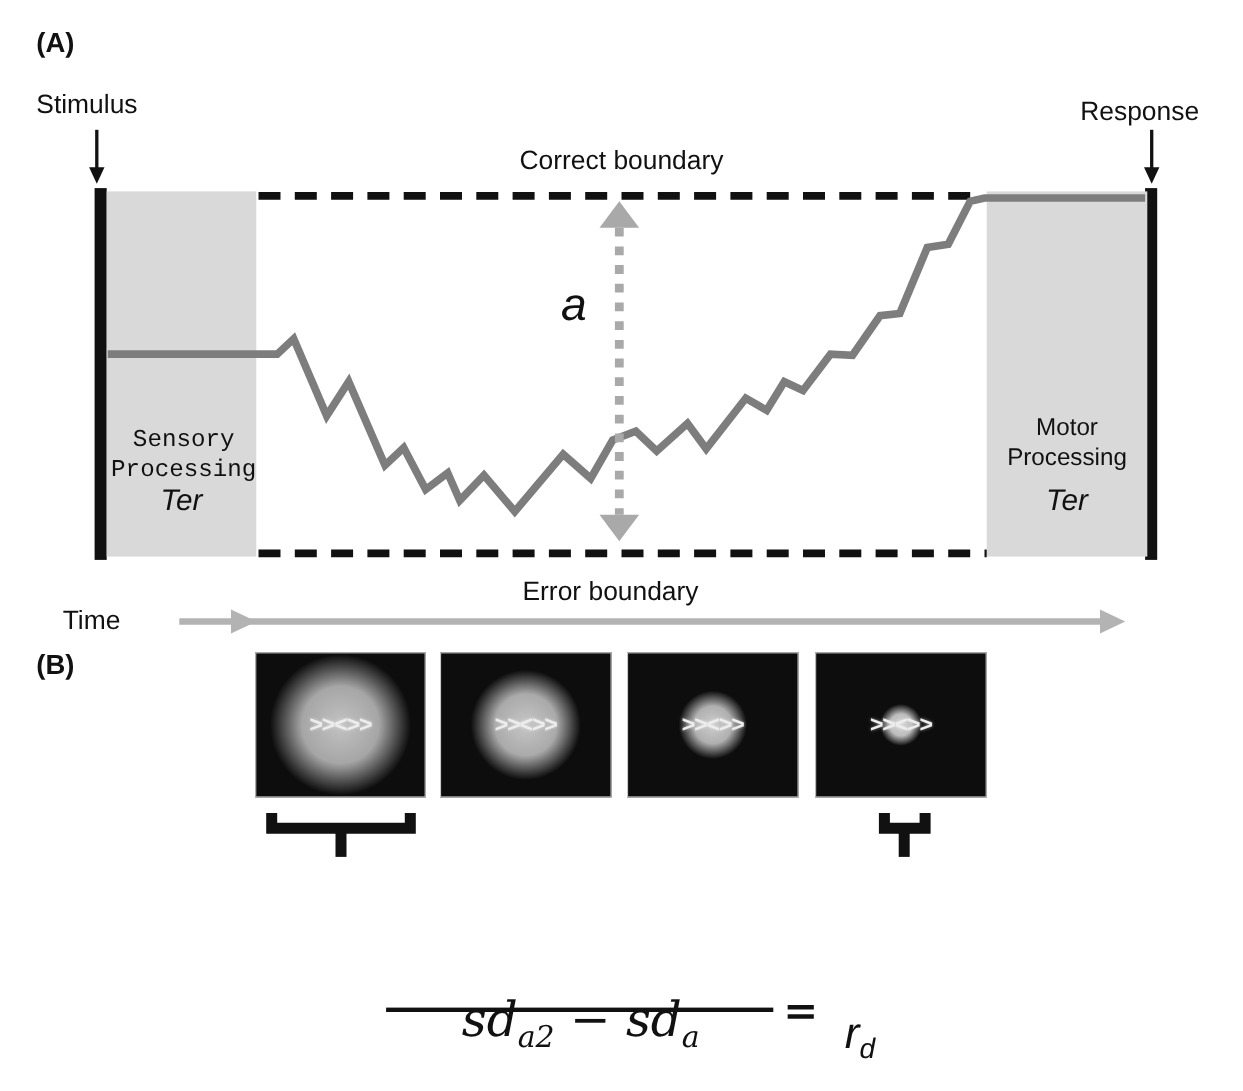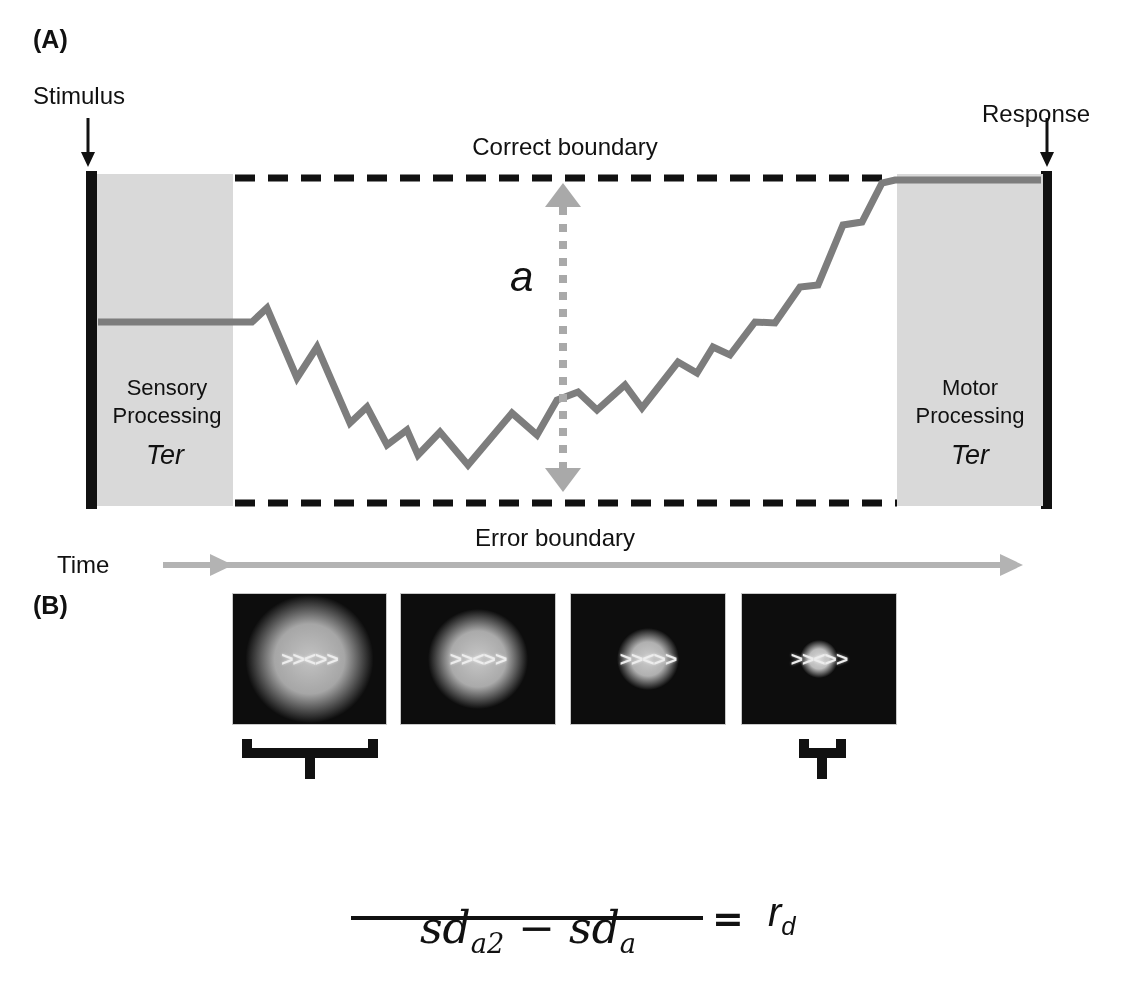--- a/index.html
+++ b/index.html
@@ -25,21 +25,21 @@
     font-family:"Liberation Sans", sans-serif;
   }
   .sdlabel { font-size:38px; font-style:italic; font-weight:500; white-space:nowrap; }
   .sdlabel sub { font-size:62%; line-height:0; }
   .math { font-family:"DejaVu Serif", serif; font-style:italic; white-space:nowrap;margin-top:44px; }
   .math sub { font-size:62%; line-height:0; }
   .num { font-size:44px; }
   .den { font-size:40px; }
   .fracbar { background:#111111; height:4px; }
   .eq { font-family:"DejaVu Serif", serif; font-size:38px; font-weight:bold; }
-  .rd { font-size:40px; font-style:italic; }
+  .rd { font-size:40px; font-style:italic;margin-top:28px; }
   .rd sub { font-size:64%; line-height:0; }
   svg { position:absolute; left:0; top:0; }
 </style>
 </head>
 <body>
 
 <div class="canvas">
 
   <svg width="1130" height="992" viewBox="0 0 1130 992">
 
@@ -80,25 +80,25 @@
       <line x1="310" y1="753" x2="310" y2="779" stroke="#111111" stroke-width="10"></line>
     </g>
     <g>
       <path d="M804,739 L804,753 L841,753 L841,739" fill="none" stroke="#111111" stroke-width="10"></path>
       <line x1="822" y1="753" x2="822" y2="779" stroke="#111111" stroke-width="10"></line>
     </g>
   </svg>
 
   <div class="abs tag" style="left:33px; top:25px;">(A)</div>
   <div class="abs lbl" style="left:33px; top:82px;text-align:center;">Stimulus</div>
-  <div class="abs lbl" style="left:982px; top:88px;margin-top:12px;">Response</div>
+  <div class="abs lbl" style="left:982px; top:88px;">Response</div>
   <div class="abs lbl center" style="left:400px; top:133px; width:330px;">Correct boundary</div>
   <div class="abs lbl center" style="left:390px; top:524px; width:330px;">Error boundary</div>
 
-  <div class="abs boxtext center" style="left:97px; top:374px; width:140px;">
+  <div class="abs boxtext center" style="left:97px; top:386px; width:140px;font-family:Liberation Mono, monospace;">
     <div>Sensory</div>
     <div>Processing</div>
   </div>
   <div class="abs ter center" style="left:97px; top:440px; width:136px;">Ter</div>
 
   <div class="abs boxtext center" style="left:897px; top:374px; width:146px;">
     <div>Motor</div>
     <div>Processing</div>
   </div>
   <div class="abs ter center" style="left:897px; top:440px; width:146px;">Ter</div>

